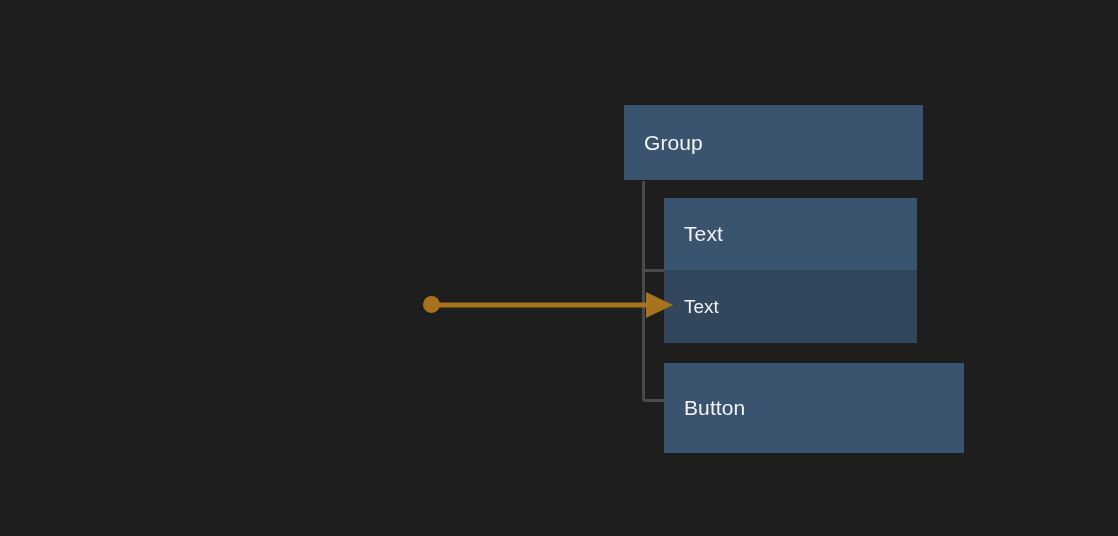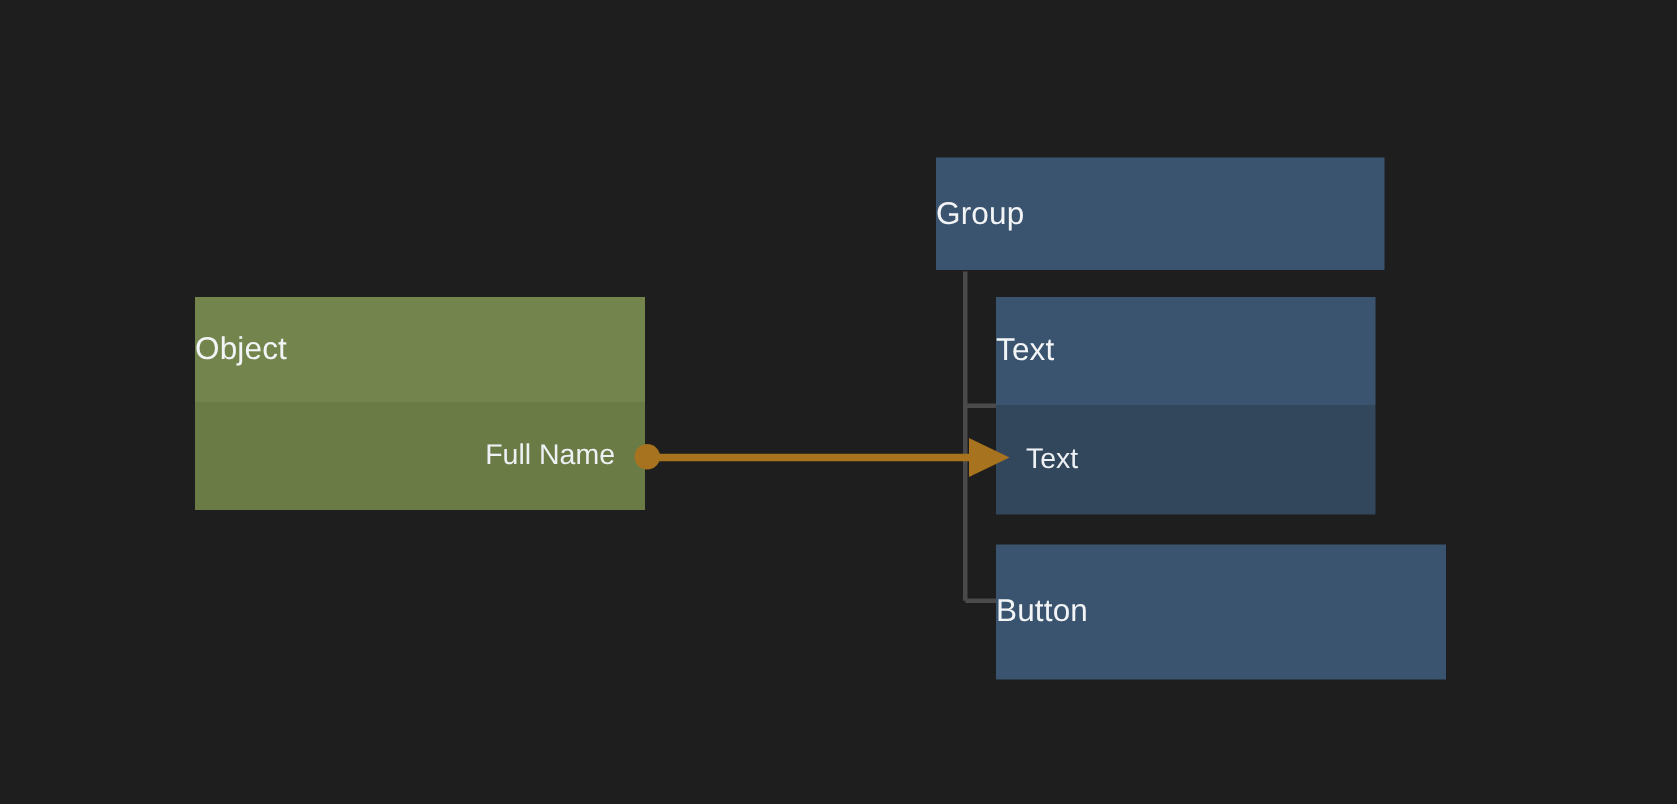--- a/index.html
+++ b/index.html
@@ -22,20 +22,21 @@
 
   
   .node {
     position: absolute;
     box-sizing: border-box;
   }
   .node-header {
     box-sizing: border-box;
     display: flex;
     align-items: center;
+    padding-left: 20px;
     color: #f2f4f6;
     font-size: 21px;
     font-weight: 400;
     letter-spacing: 0.1px;
   }
   .node-body {
     box-sizing: border-box;
     position: relative;
   }
   .port-row {
@@ -101,30 +102,20 @@
 
   <svg class="tree-lines" width="1118" height="536" viewBox="0 0 1118 536" aria-hidden="true">
 
     <path d="M 643.5 181 L 643.5 400.5" stroke="#4a4a4a" stroke-width="3" fill="none"></path>
 
     <path d="M 643.5 270.5 L 664 270.5" stroke="#4a4a4a" stroke-width="3" fill="none"></path>
 
     <path d="M 643.5 400.5 L 664 400.5" stroke="#4a4a4a" stroke-width="3" fill="none"></path>
   </svg>
 
-  <div class="node" id="node-object">
-    <div class="node-header">
-      <span>Object</span>
-    </div>
-    <div class="node-body">
-      <div class="port-row out">
-        <span>Full Name</span>
-      </div>
-    </div>
-  </div>
 
   <div class="node" id="node-group">
     <div class="node-header">
       <span>Group</span>
     </div>
   </div>
 
   <div class="node" id="node-text">
     <div class="node-header">
       <span>Text</span>

